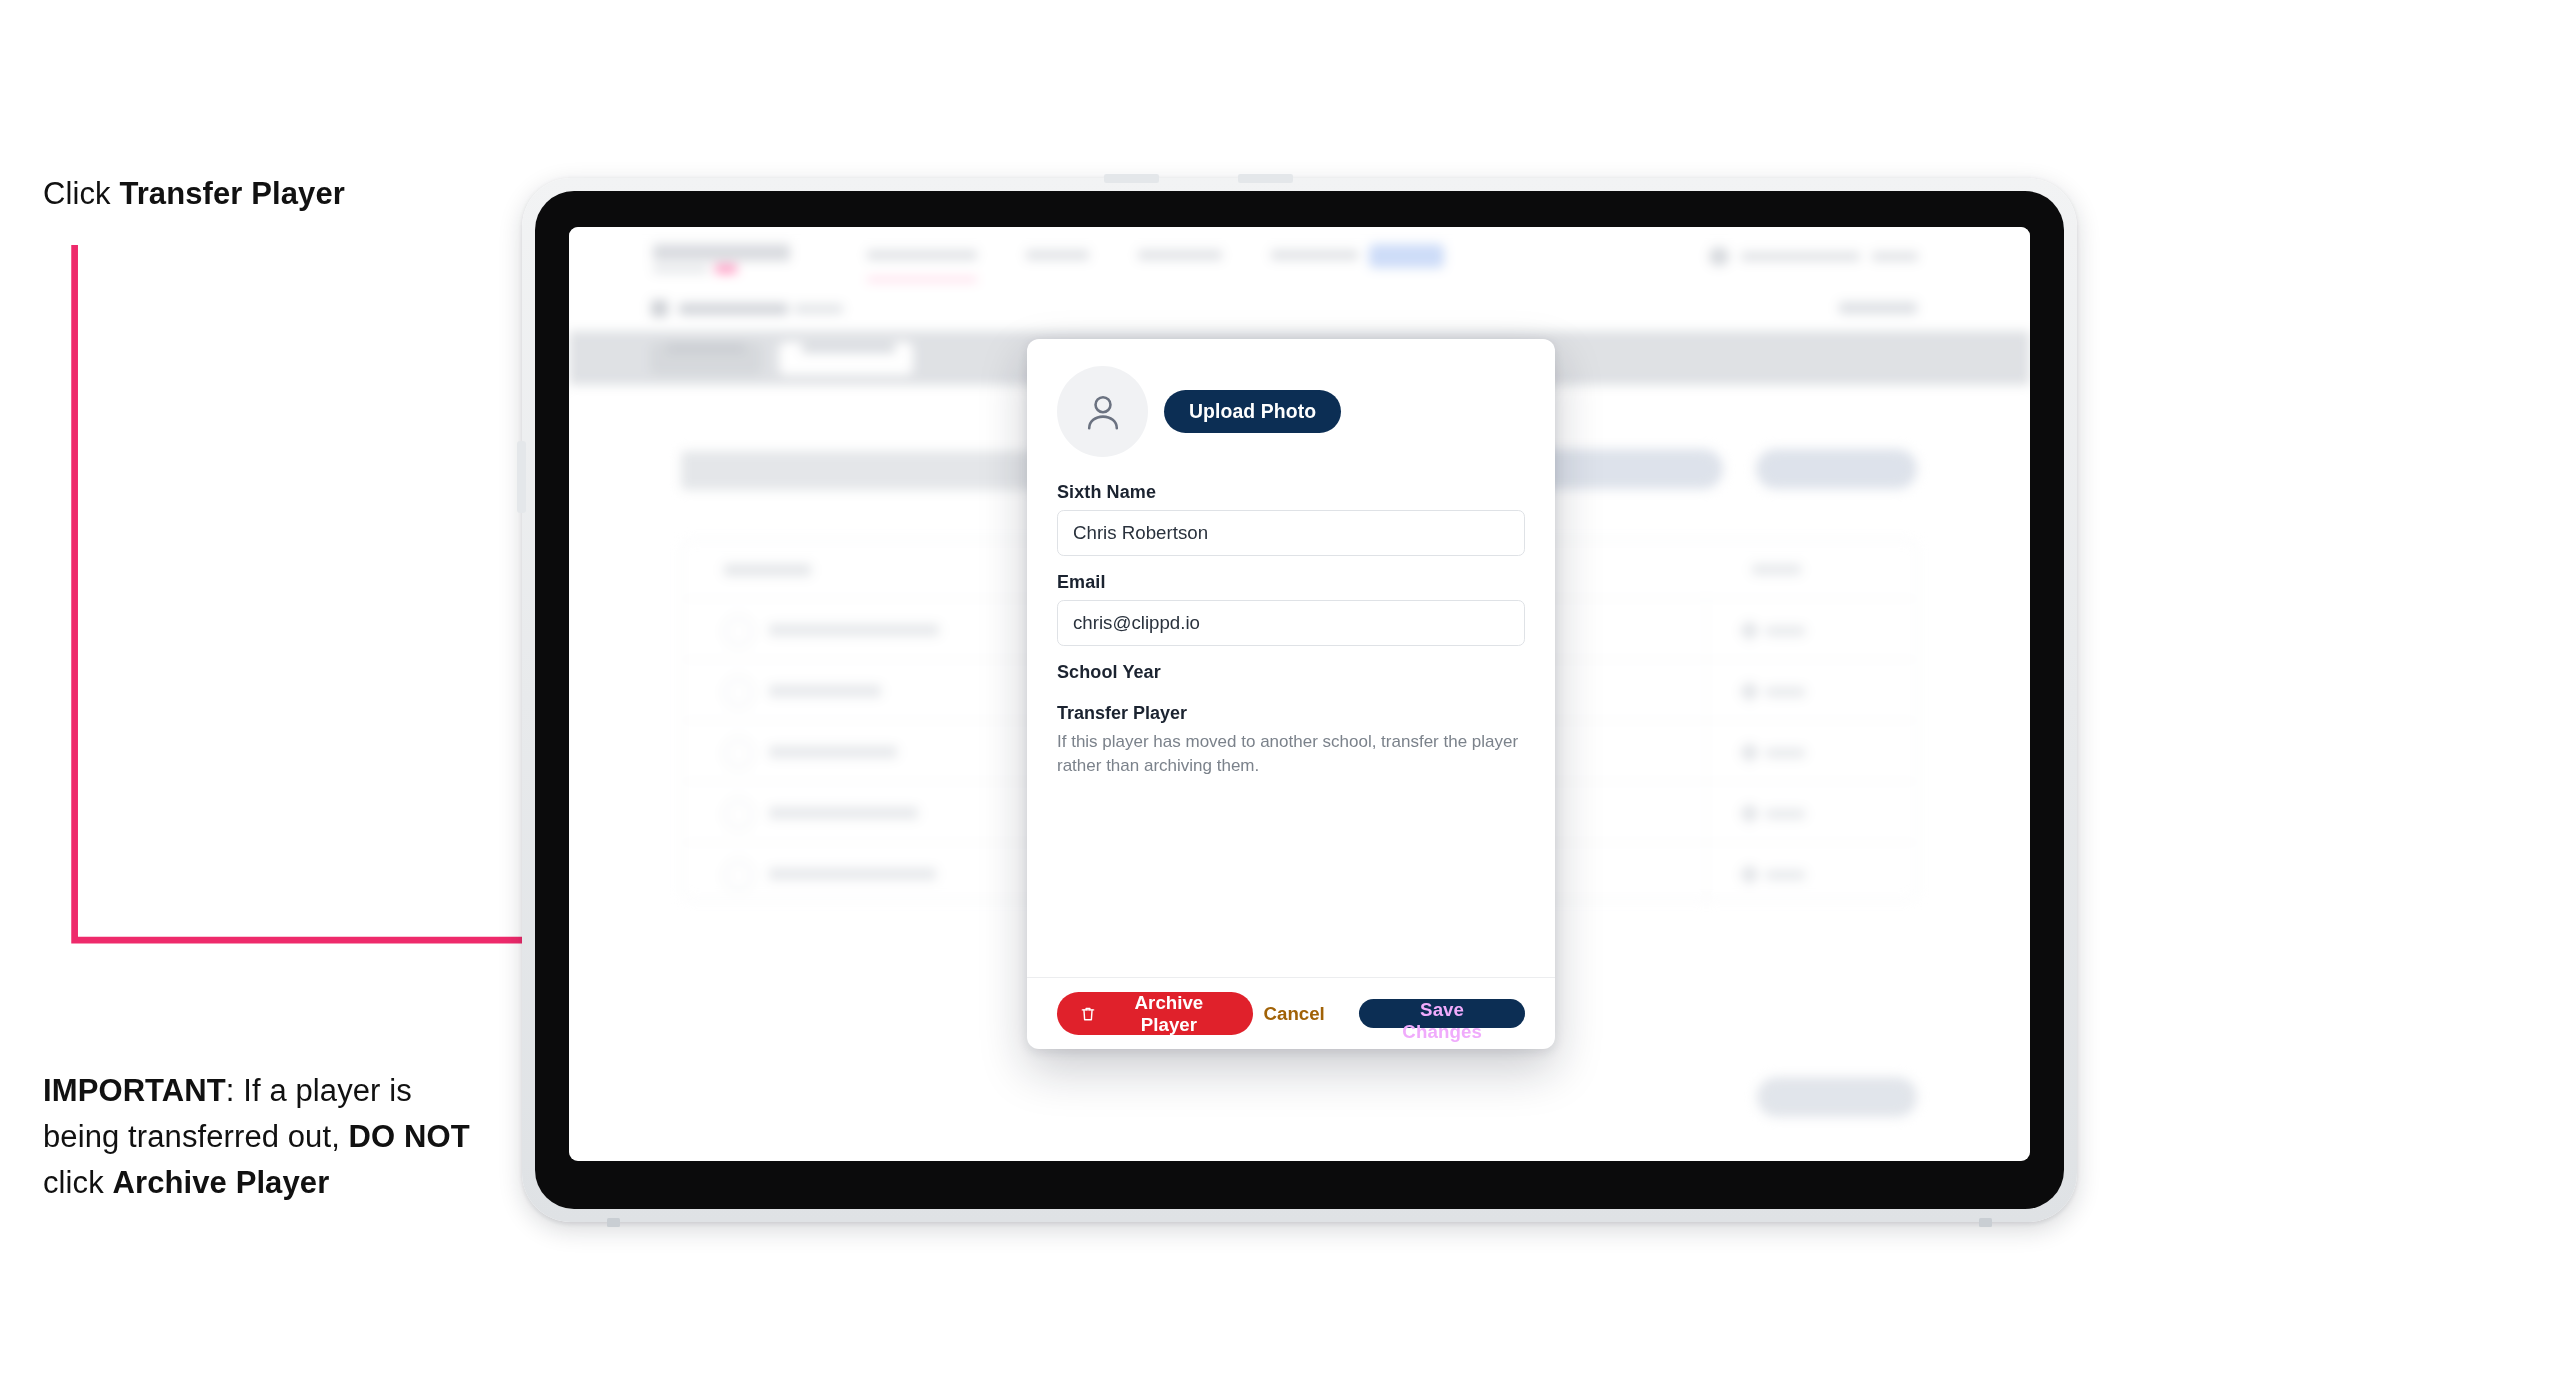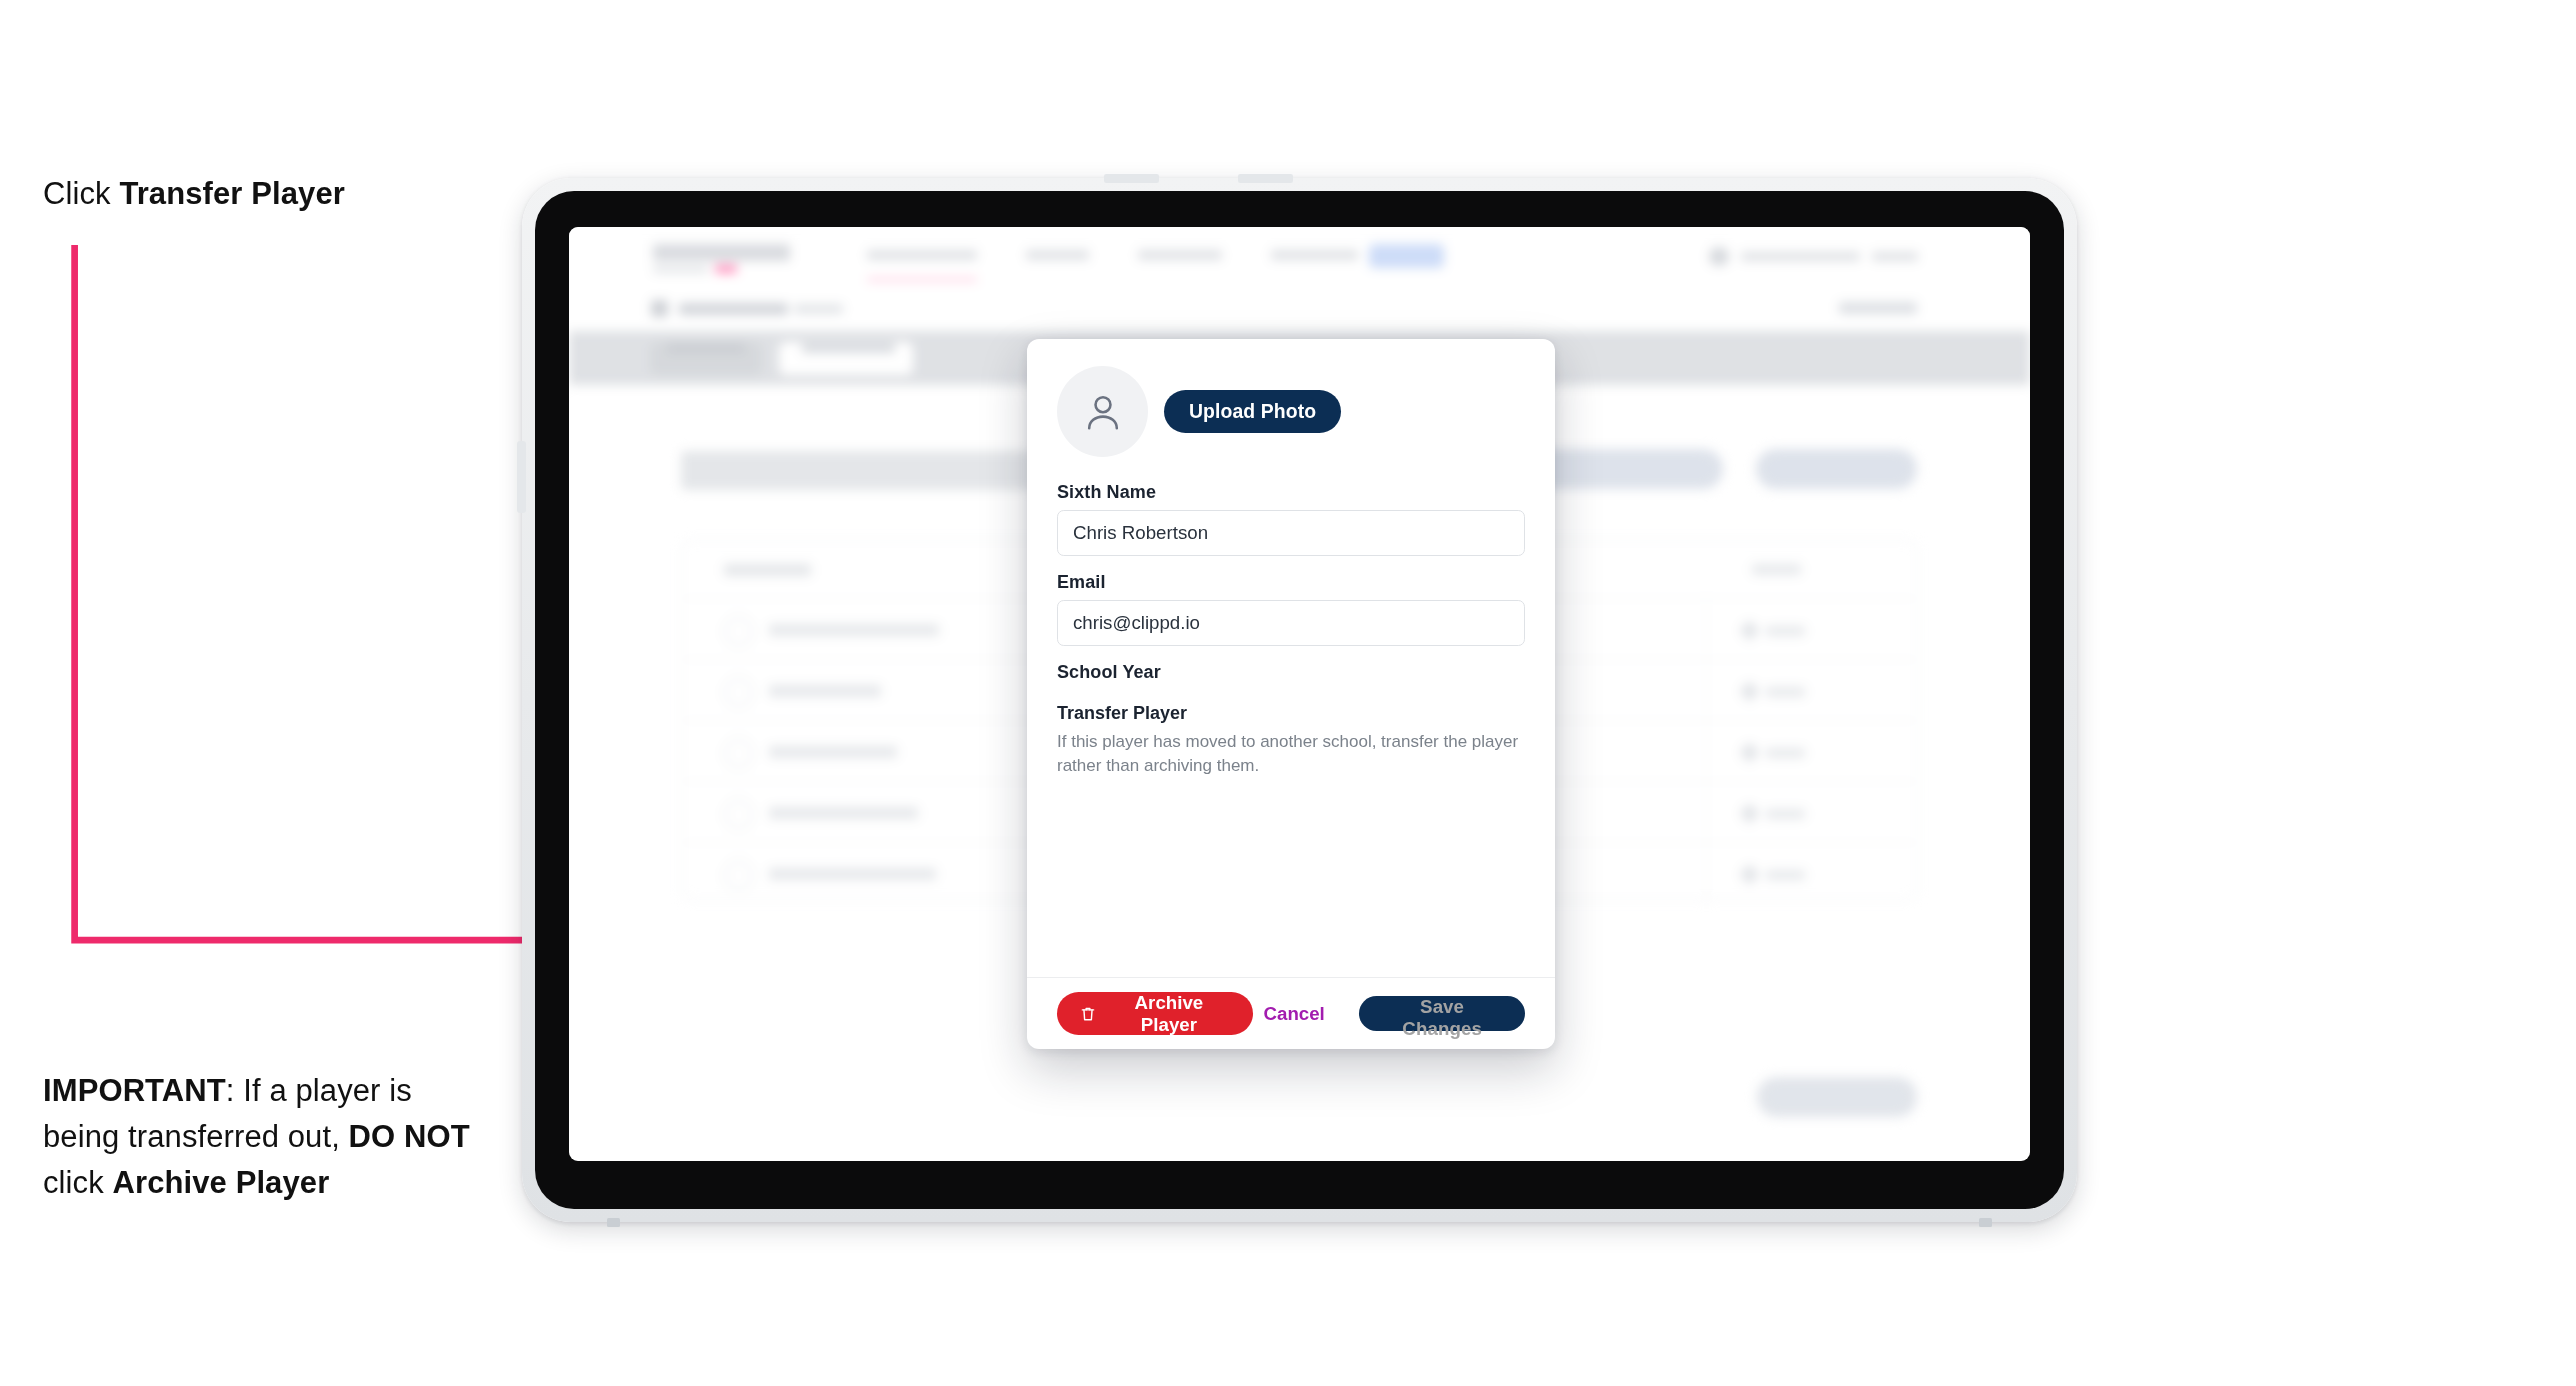--- a/index.html
+++ b/index.html
@@ -162,26 +162,26 @@
     padding:0 30px;box-sizing:border-box;
   }
   #archive-btn{
     display:inline-flex;align-items:center;gap:9.7px;
     height:43px;padding:0 22.4px;border-radius:745px;border:none;
     background:#e0212b;color:#fff;font-size:18.7px;font-weight:600;
     font-family:"Liberation Sans",sans-serif;cursor:pointer;
   }
   #footer-right{display:flex;align-items:center;gap:24px;}
   #cancel-btn{
-    background:none;border:none;color:#a21caf;font-size:18.7px;font-weight:600;
+    background:none;border:none;color:#a16207;font-size:18.7px;font-weight:600;
     font-family:"Liberation Sans",sans-serif;cursor:pointer;padding:7.5px 10.4px;
   }
   #save-btn{
-    height:35px;padding:0 24px;border-radius:745px;border:none;
-    background:#0c2e54;color:#a3a3a3;font-size:18.7px;font-weight:600;
+    height:29px;padding:0 24px;border-radius:745px;border:none;
+    background:#0c2e54;color:#f0abfc;font-size:18.7px;font-weight:600;
     font-family:"Liberation Sans",sans-serif;cursor:pointer;letter-spacing:0.1px;
   }
 </style>
 </head>
 <body>
 
 <div class="root">
 
   <div class="ann" id="ann-top">
     <span>Click </span><span class="b">Transfer Player</span>

